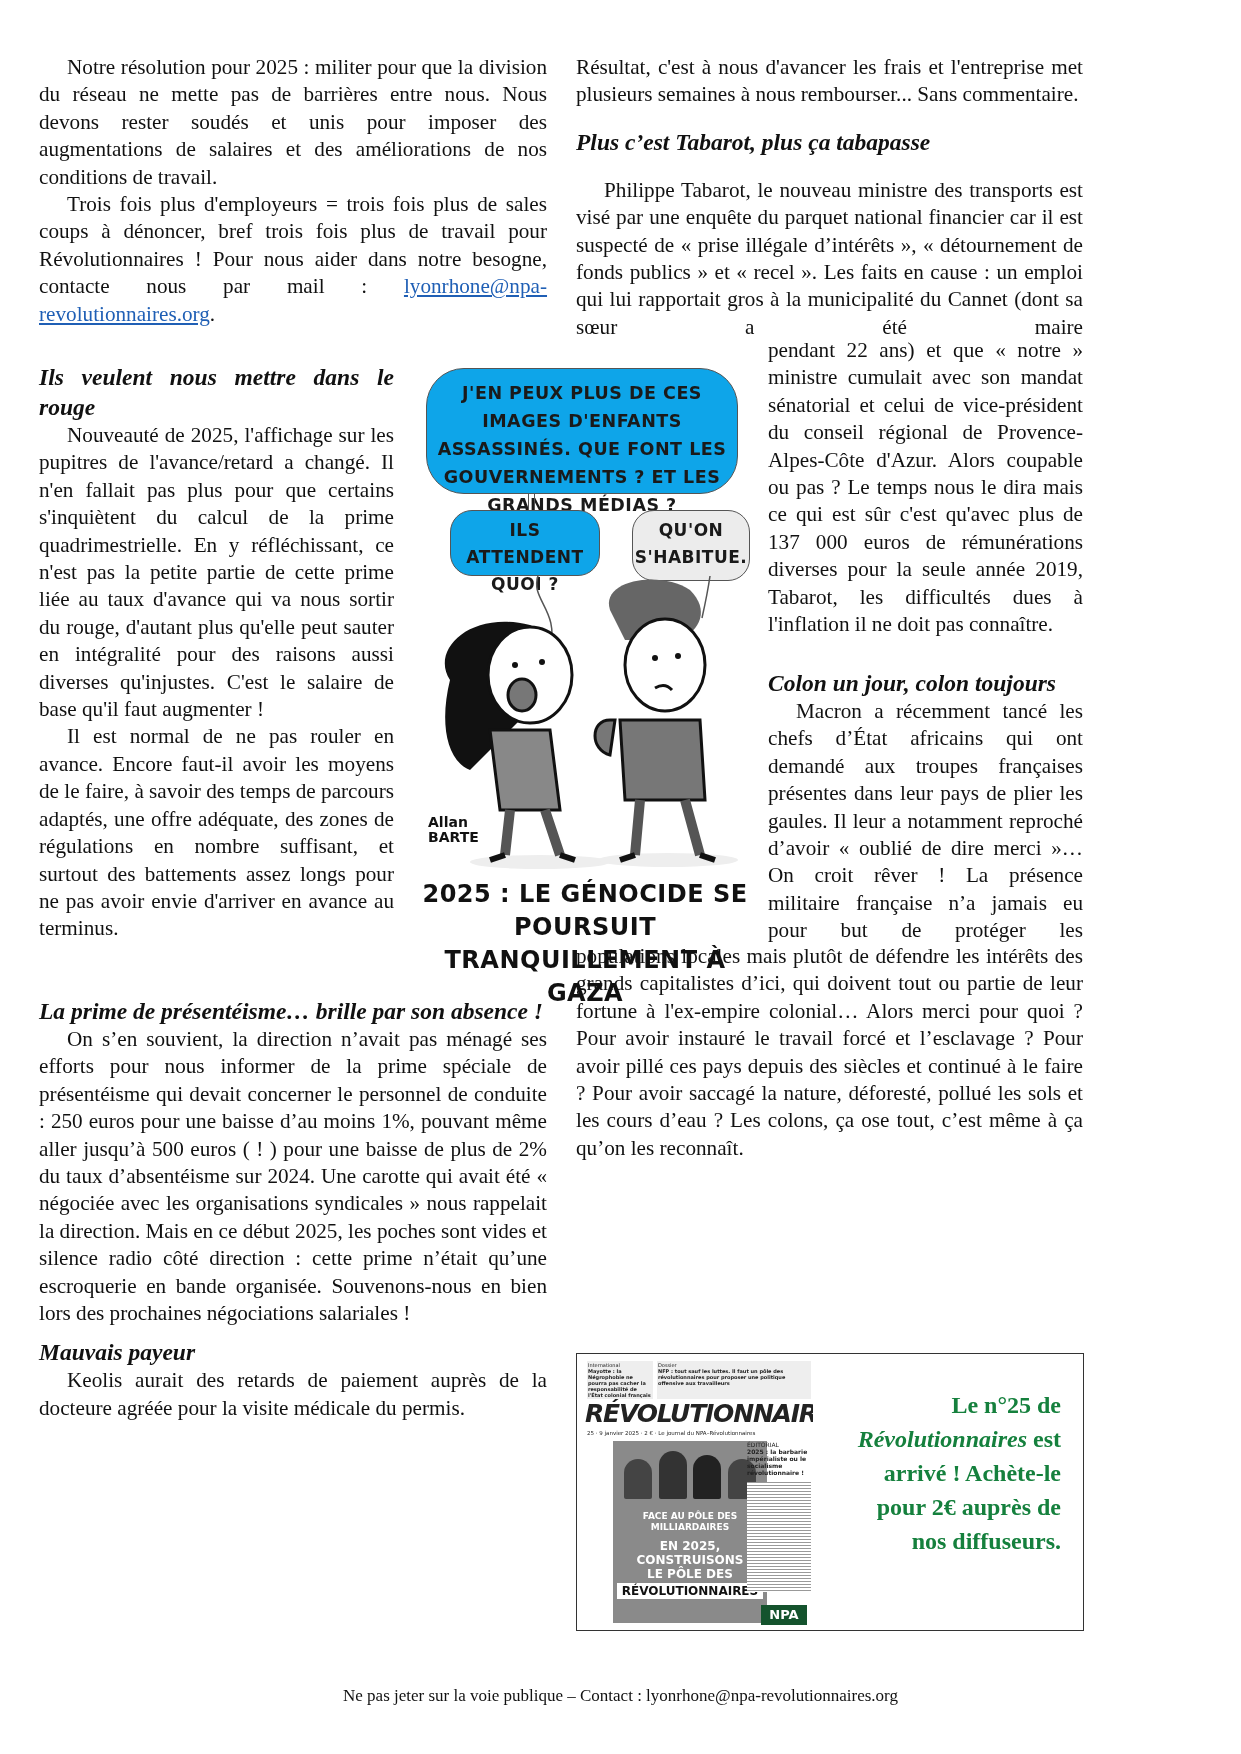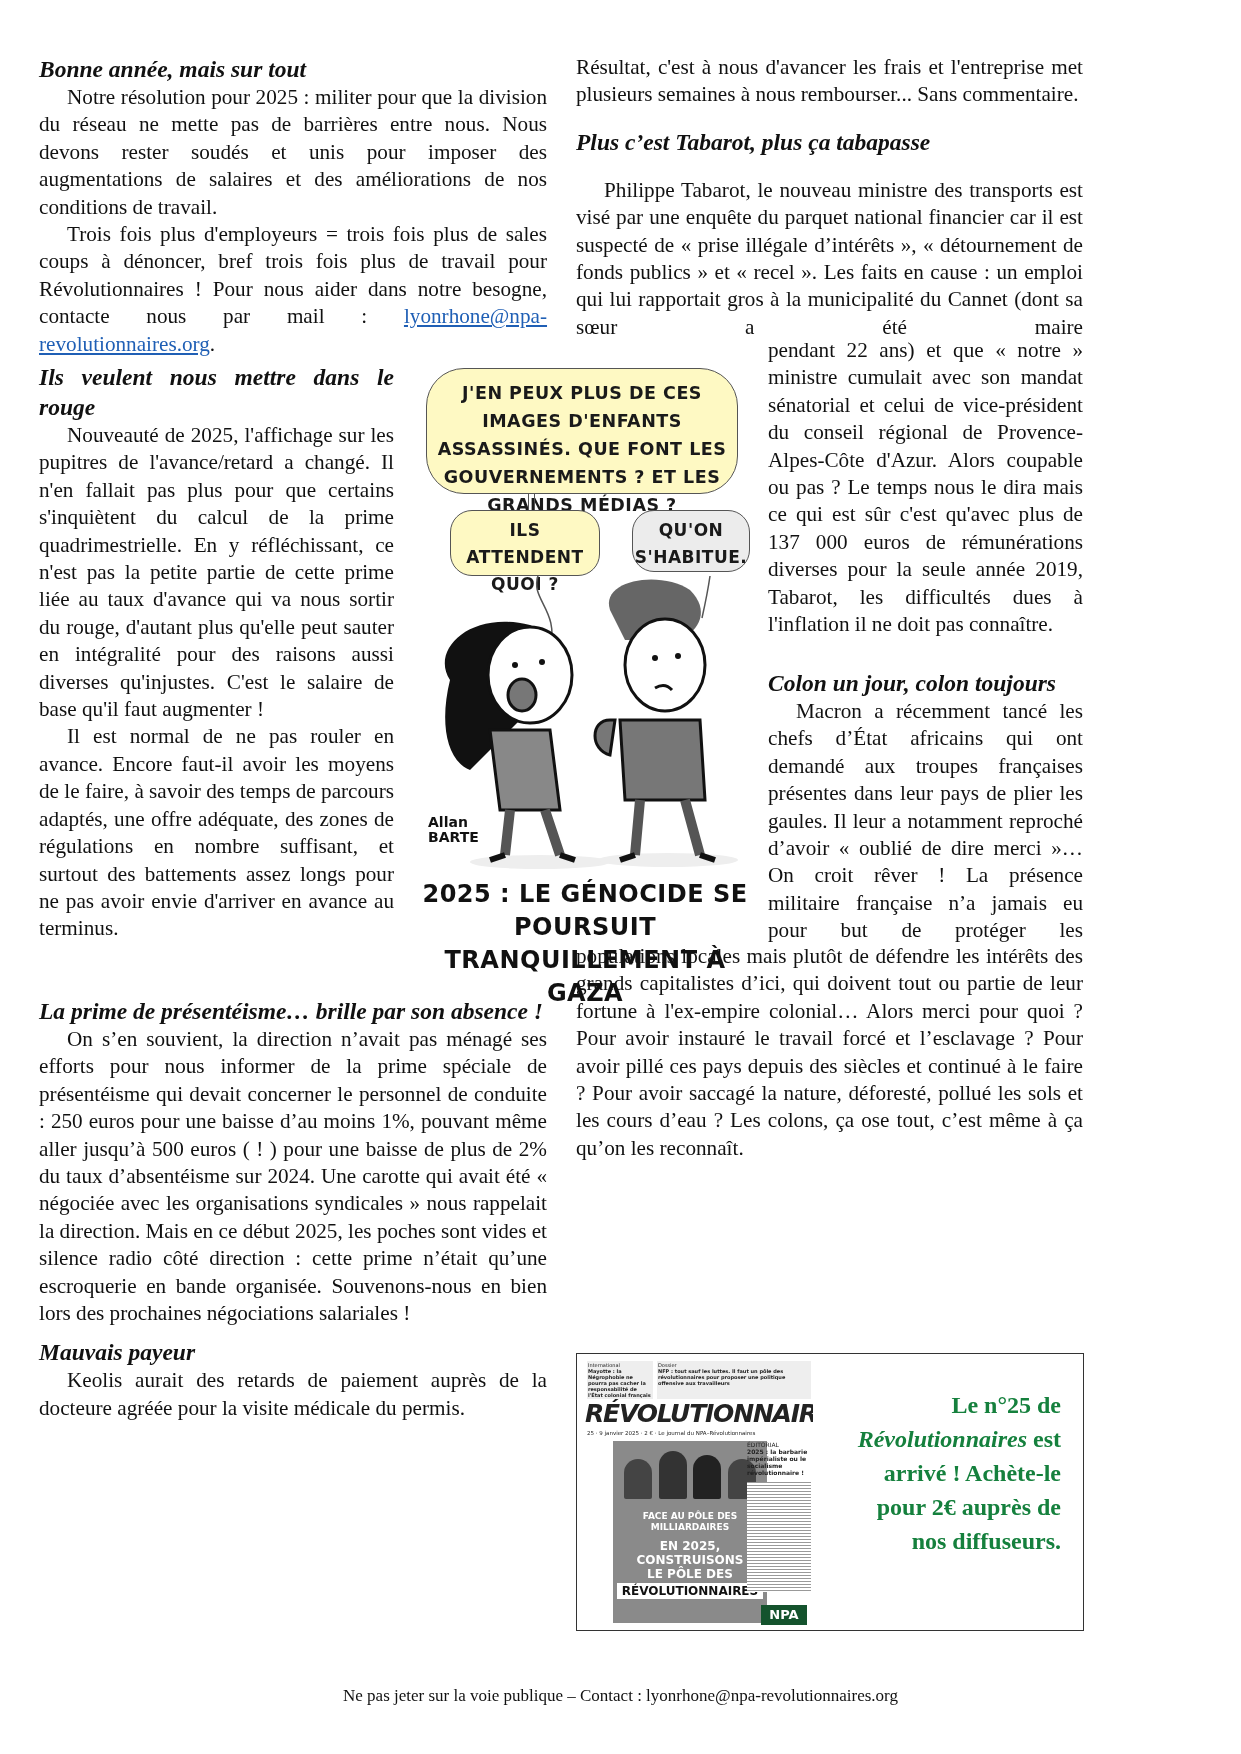--- a/index.html
+++ b/index.html
@@ -7,37 +7,36 @@
          font-family:"Liberation Serif", serif; color:#111; }
   .abs { position:absolute; }
   .col { font-size:21.2px; line-height:27.4px; text-align:justify; }
   .col p { margin:0; text-indent:28px; }
   .col p.noind { text-indent:0; }
   h2 { margin:0; font-size:23.5px; line-height:30px; font-weight:bold; font-style:italic;
        text-align:justify; font-family:"Liberation Serif", serif; }
   a.mail { color:#1f5fb5; text-decoration:underline; }
   
   .cartoon { font-family:"DejaVu Sans Condensed","DejaVu Sans", sans-serif; }
-  .bubble { position:absolute; border:1.5px solid #555; background:#fef9c3; text-align:center;
+  .bubble { position:absolute; border:1.5px solid #555; background:#0ea5e9; text-align:center;
             font-family:"DejaVu Sans", sans-serif; font-weight:bold; text-transform:uppercase;
             color:#1a1a1a; letter-spacing:0.5px; }
   .caption { position:absolute; text-align:center; font-family:"DejaVu Sans", sans-serif;
              font-weight:bold; text-transform:uppercase; color:#111; font-size:24px; line-height:33px; letter-spacing:0.5px; }
   .promo-box { position:absolute; border:1.5px solid #333; background:#fff; }
   .promo-text { position:absolute; font-family:"Liberation Serif", serif; font-weight:bold;
                 font-size:24px; line-height:34px; color:#15803d;text-align:right; }
   .footer1 { position:absolute; left:0; width:1241px; text-align:center; font-style:italic; font-size:20px; }
   .footer2 { position:absolute; left:0; width:1241px; text-align:center; font-size:17px; }
   .np-title { font-family:"DejaVu Sans", sans-serif; font-weight:bold; font-style:italic; }
 </style>
 </head>
 <body>
 
 <div class="abs col" style="left:39px; top:54px; width:508px;">
-  <h2>Bonne année, mais sur tout</h2>
   <p>Notre résolution pour 2025 : militer pour que la division du réseau ne mette pas de barrières entre nous. Nous devons rester soudés et unis pour imposer des augmentations de salaires et des améliorations de nos conditions de travail.</p>
   <p><span>Trois fois plus d'employeurs = trois fois plus de sales coups à dénoncer, bref trois fois plus de travail pour Révolutionnaires ! Pour nous aider dans notre besogne, contacte nous par mail :</span> <a class="mail" href="mailto:lyonrhone@npa-revolutionnaires.org">lyonrhone@npa-revolutionnaires.org</a>.</p>
 </div>
 
 <div class="abs col" style="left:39px; top:362px; width:355px;">
   <h2>Ils veulent nous mettre dans le rouge</h2>
   <p>Nouveauté de 2025, l'affichage sur les pupitres de l'avance/retard a changé. Il n'en fallait pas plus pour que certains s'inquiètent du calcul de la prime quadrimestrielle. En y réfléchissant, ce n'est pas la petite partie de cette prime liée au taux d'avance qui va nous sortir du rouge, d'autant plus qu'elle peut sauter en intégralité pour des raisons aussi diverses qu'injustes. C'est le salaire de base qu'il faut augmenter !</p>
   <p>Il est normal de ne pas rouler en avance. Encore faut-il avoir les moyens de le faire, à savoir des temps de parcours adaptés, une offre adéquate, des zones de régulations en nombre suffisant, et surtout des battements assez longs pour ne pas avoir envie d'arriver en avance au terminus.</p>
 </div>
 
@@ -68,21 +67,21 @@
 </div>
 
 <div class="abs cartoon" style="left:410px; top:360px; width:350px; height:590px;">
   <div class="bubble" style="left:16px; top:8px; width:312px; height:126px; border-radius:38px; font-size:17.5px; line-height:28px; padding-top:10px; box-sizing:border-box;">
     <span>J'en peux plus de ces images d'enfants assassinés. Que font les gouvernements ? Et les grands médias ?</span>
   </div>
   <div class="abs" style="left:118px; top:134px; width:5px; height:16px; border-left:1.5px solid #555; border-right:1.5px solid #555;"></div>
   <div class="bubble" style="left:40px; top:150px; width:150px; height:66px; border-radius:22px; font-size:17px; line-height:27px; padding-top:6px; box-sizing:border-box;">
     <span>Ils attendent quoi ?</span>
   </div>
-  <div class="bubble" style="left:222px; top:150px; width:118px; height:62px; border-radius:22px; font-size:17px; line-height:27px; padding-top:6px; box-sizing:border-box; background:#ececec;">
+  <div class="bubble" style="left:222px; top:150px; width:118px; height:71px; border-radius:22px; font-size:17px; line-height:27px; padding-top:6px; box-sizing:border-box; background:#ececec;">
     <span>Qu'on s'habitue.</span>
   </div>
   <svg class="abs" style="left:0; top:210px;" width="350" height="300" viewBox="0 0 350 300">
 
     <path d="M128 6 C120 30, 150 40, 140 80" fill="none" stroke="#555" stroke-width="1.5"></path>
     <path d="M300 6 C298 20, 296 30, 292 48" fill="none" stroke="#555" stroke-width="1.5"></path>
 
     <ellipse cx="130" cy="292" rx="70" ry="7" fill="#eee"></ellipse>
     <ellipse cx="258" cy="290" rx="70" ry="7" fill="#eee"></ellipse>
 

